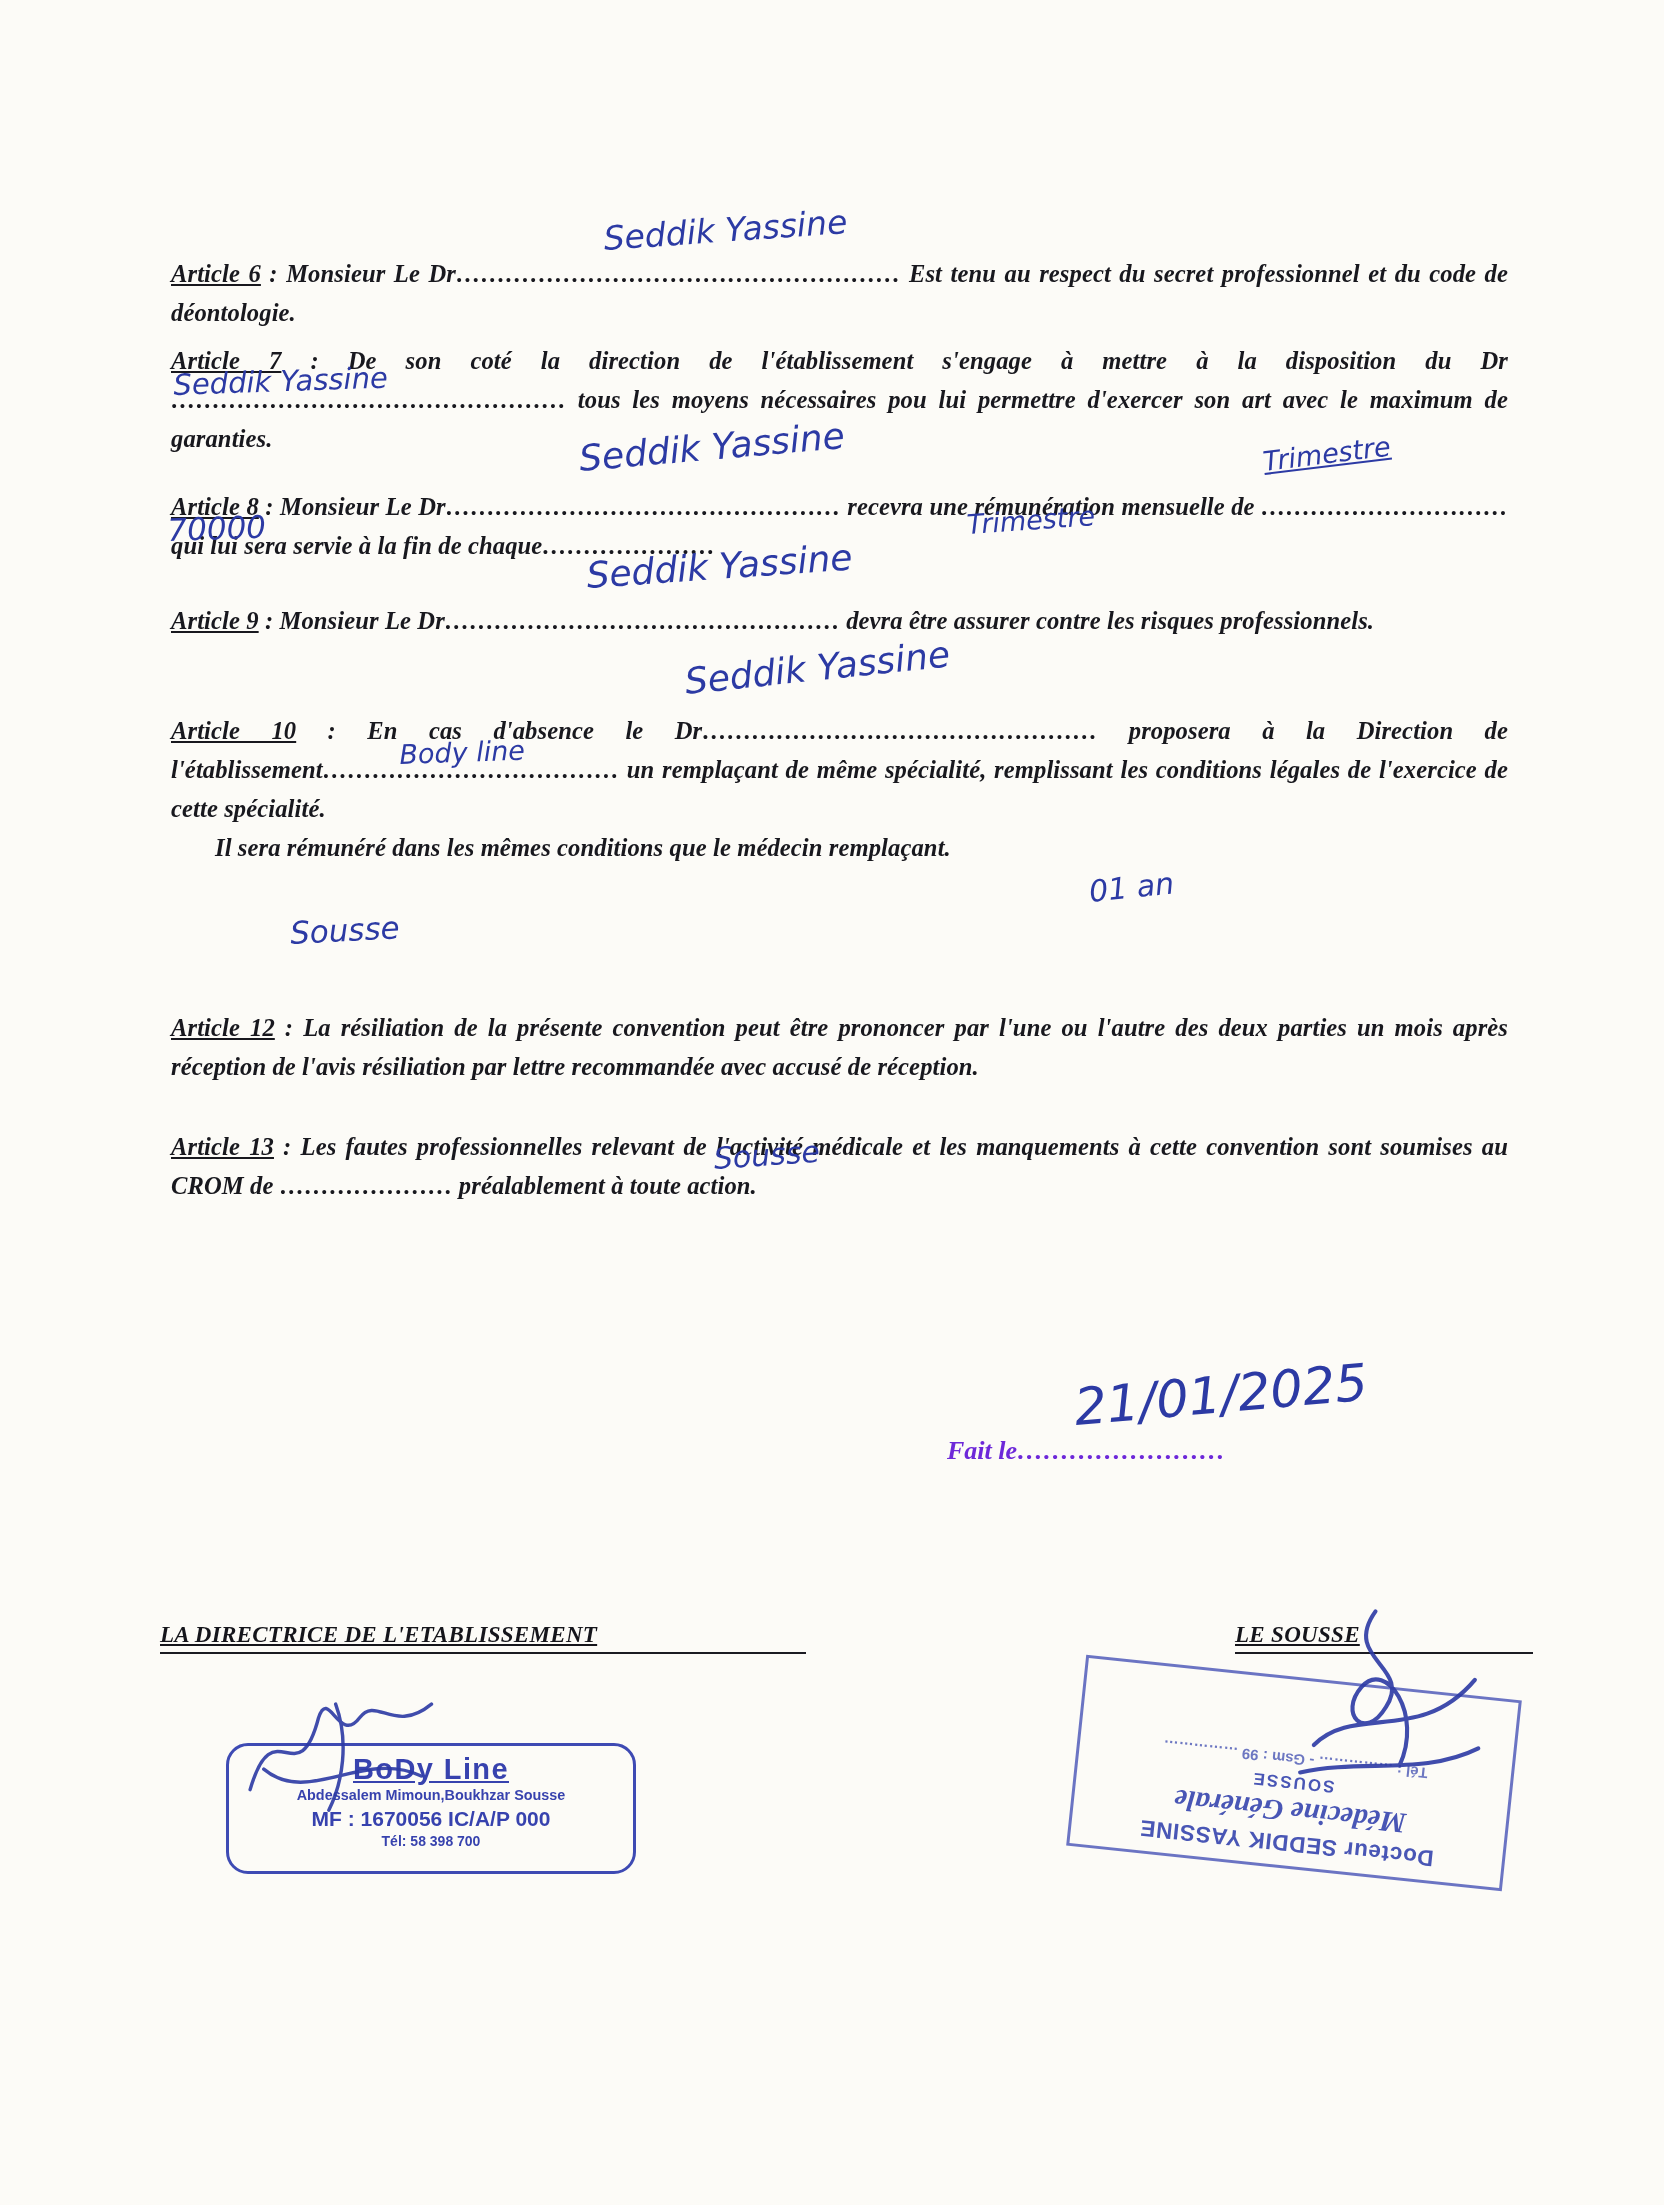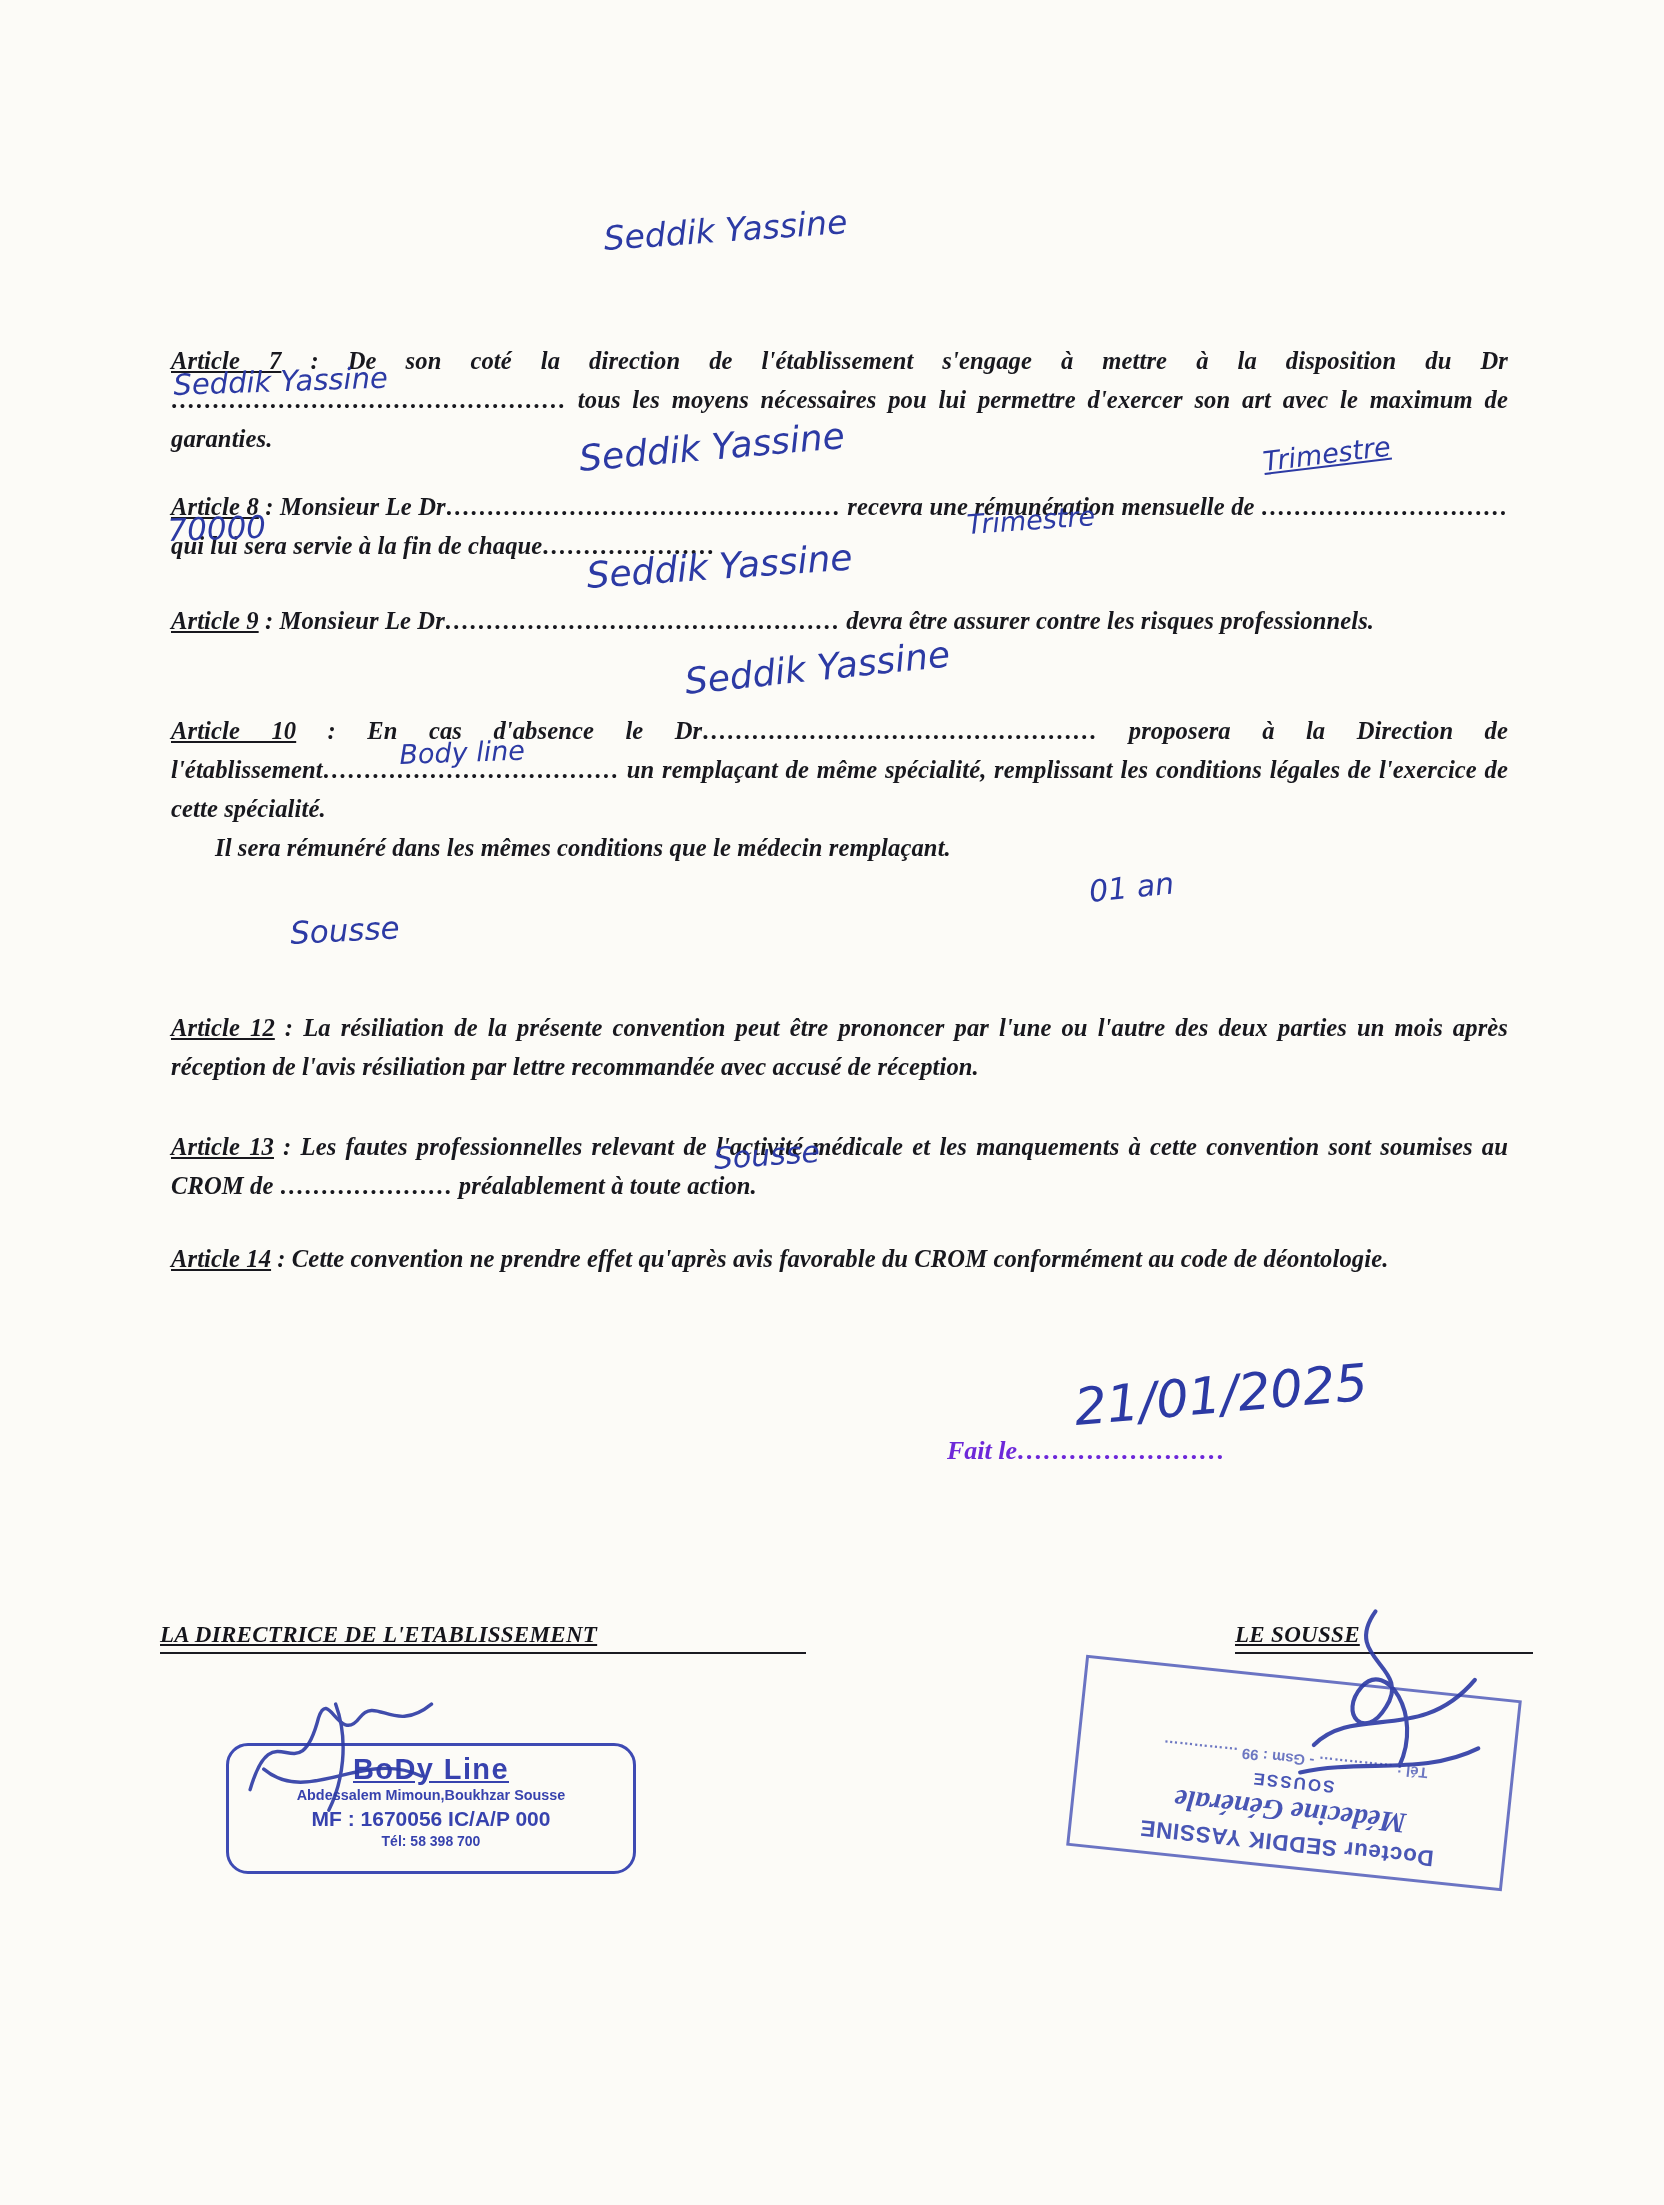--- a/index.html
+++ b/index.html
@@ -51,20 +51,23 @@
   .sr2{font-family:"Liberation Serif", serif; font-style:italic; font-weight:700; font-size:29px; margin-top:2.7px;}
   .sr3{font-size:17px; font-weight:700; margin-top:2.7px; letter-spacing:2.1px;}
   .sr4{font-size:15px; font-weight:700; margin-top:4.1px; opacity:.8;}
   .sig-svg{position:absolute;}
 </style>
 </head>
 <body>
 
 <div id="page">
 
+  <p class="art" style="top:254px">
+    <span class="alabel">Article  6</span><span> :  </span><span>Monsieur  Le  Dr………………………………………………  Est  tenu  au  respect  du  secret professionnel et du code de déontologie.</span>
+  </p>
 
   <p class="art" style="top:341px">
     <span class="alabel">Article  7</span><span> :   </span><span>De  son  coté  la  direction  de  l'établissement  s'engage  à  mettre  à  la  disposition  du  Dr ………………………………………… tous les moyens nécessaires pou lui permettre d'exercer son art avec le maximum de garanties.</span>
   </p>
 
   <p class="art" style="top:487px">
     <span class="alabel">Article  8</span><span> :  </span><span>Monsieur Le Dr………………………………………… recevra une rémunération mensuelle de ………………………… qui lui sera servie à la fin de chaque…………………</span>
   </p>
 
   <p class="art" style="top:601px">
@@ -78,23 +81,20 @@
 
 
   <p class="art" style="top:1008px">
     <span class="alabel">Article  12</span><span> :  </span><span>La résiliation de la présente convention peut être prononcer par l'une ou l'autre des deux parties un mois après réception de l'avis résiliation par lettre recommandée avec accusé de réception.</span>
   </p>
 
   <p class="art" style="top:1127px">
     <span class="alabel">Article  13</span><span> :  </span><span>Les fautes professionnelles relevant de l'activité médicale et les manquements à cette convention sont soumises au CROM de ………………… préalablement à toute action.</span>
   </p>
 
-  <p class="art" style="top:1239px">
-    <span class="alabel">Article  14</span><span> :  </span><span>Cette convention ne prendre effet qu'après avis favorable du CROM conformément au code de déontologie.</span>
-  </p>
 
   <span class="hw" style="left:605px; top:219px; font-size:33px; transform:rotate(-4deg)">Seddik Yassine</span>
   <span class="hw" style="left:174px; top:368px; font-size:29px; transform:rotate(-2deg)">Seddik  Yassine</span>
   <span class="hw" style="left:581px; top:438px; font-size:36px; transform:rotate(-5deg)">Seddik Yassine</span>
   <span class="hw hw-u" style="left:1265px; top:446px; font-size:27px; transform:rotate(-7deg)">Trimestre</span>
   <span class="hw" style="left:168px; top:512px; font-size:31px; transform:rotate(-2deg)">70000</span>
   <span class="hw" style="left:968px; top:509px; font-size:27px; transform:rotate(-4deg)">Trimestre</span>
   <span class="hw" style="left:588px; top:555px; font-size:36px; transform:rotate(-4deg)">Seddik Yassine</span>
   <span class="hw" style="left:687px; top:661px; font-size:36px; transform:rotate(-6deg)">Seddik Yassine</span>
   <span class="hw" style="left:400px; top:739px; font-size:27px; transform:rotate(-2deg)">Body line</span>

